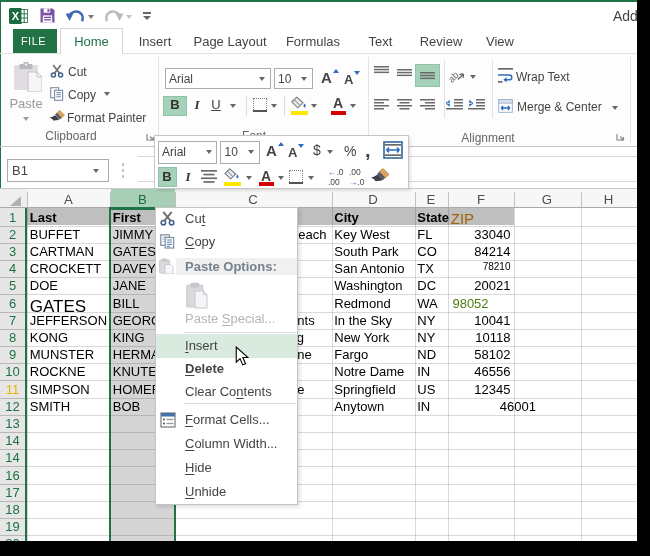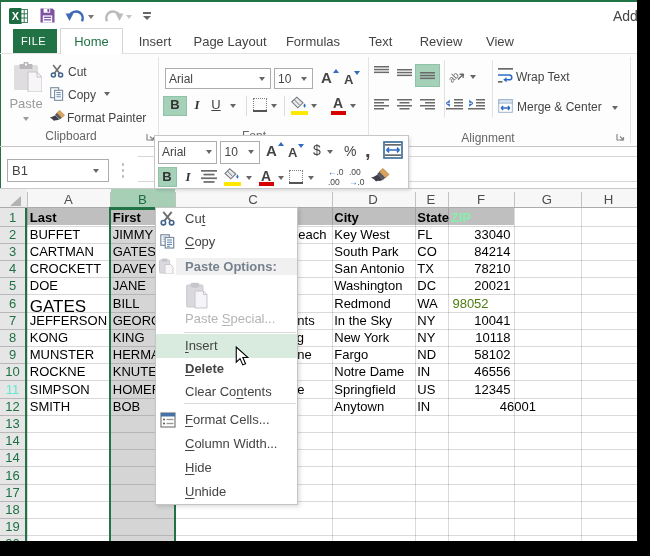--- a/index.html
+++ b/index.html
@@ -275,50 +275,50 @@
 <div class="a" style="left:0px;top:209.5px;width:25px;text-align:center;font-size:13px;color:#1e7145">1</div>
 <div class="a" style="left:0px;top:226.7px;width:25px;text-align:center;font-size:13px;color:#1e7145">2</div>
 <div class="a" style="left:0px;top:243.9px;width:25px;text-align:center;font-size:13px;color:#1e7145">3</div>
 <div class="a" style="left:0px;top:261.09999999999997px;width:25px;text-align:center;font-size:13px;color:#1e7145">4</div>
 <div class="a" style="left:0px;top:278.3px;width:25px;text-align:center;font-size:13px;color:#1e7145">5</div>
 <div class="a" style="left:0px;top:295.5px;width:25px;text-align:center;font-size:13px;color:#1e7145">6</div>
 <div class="a" style="left:0px;top:312.7px;width:25px;text-align:center;font-size:13px;color:#1e7145">7</div>
 <div class="a" style="left:0px;top:329.9px;width:25px;text-align:center;font-size:13px;color:#1e7145">8</div>
 <div class="a" style="left:0px;top:347.09999999999997px;width:25px;text-align:center;font-size:13px;color:#1e7145">9</div>
 <div class="a" style="left:0px;top:364.3px;width:25px;text-align:center;font-size:13px;color:#1e7145">10</div>
-<div class="a" style="left:0px;top:381.5px;width:25px;text-align:center;font-size:13px;color:#5eead4">11</div>
+<div class="a" style="left:0px;top:381.5px;width:25px;text-align:center;font-size:13px;color:#eab308">11</div>
 <div class="a" style="left:0px;top:398.7px;width:25px;text-align:center;font-size:13px;color:#1e7145">12</div>
 <div class="a" style="left:0px;top:415.9px;width:25px;text-align:center;font-size:13px;color:#1e7145">13</div>
 <div class="a" style="left:0px;top:433.09999999999997px;width:25px;text-align:center;font-size:13px;color:#1e7145">14</div>
 <div class="a" style="left:0px;top:450.3px;width:25px;text-align:center;font-size:13px;color:#1e7145">14</div>
 <div class="a" style="left:0px;top:467.5px;width:25px;text-align:center;font-size:13px;color:#1e7145">16</div>
 <div class="a" style="left:0px;top:484.7px;width:25px;text-align:center;font-size:13px;color:#1e7145">17</div>
 <div class="a" style="left:0px;top:501.9px;width:25px;text-align:center;font-size:13px;color:#1e7145">18</div>
 <div class="a" style="left:0px;top:519.1px;width:25px;text-align:center;font-size:13px;color:#1e7145">19</div>
 <div class="a" style="left:0px;top:536.3000000000001px;width:25px;text-align:center;font-size:13px;color:#1e7145">20</div>
 <div class="a" style="left:29.75px;top:209.5px;font-size:13px;color:#000;font-weight:bold;white-space:nowrap">Last</div>
 <div class="a" style="left:112.75px;top:209.5px;font-size:13px;color:#000;font-weight:bold;white-space:nowrap">First</div>
 <div class="a" style="left:334.25px;top:209.5px;font-size:13px;color:#000;font-weight:bold;white-space:nowrap">City</div>
 <div class="a" style="left:417.25px;top:209.5px;font-size:13px;color:#000;font-weight:bold;white-space:nowrap">State</div>
-<div class="a" style="left:450.75px;top:209.5px;font-size:13px;color:#86efac;font-weight:bold;white-space:nowrap">ZIP</div>
+<div class="a" style="left:450.75px;top:209.5px;font-size:15px;color:#a16207;font-weight:normal;white-space:nowrap">ZIP</div>
 <div class="a" style="left:29.75px;top:226.7px;font-size:13px;color:#000;white-space:nowrap">BUFFET</div>
 <div class="a" style="left:112.75px;top:226.7px;font-size:13px;color:#000;white-space:nowrap">JIMMY</div>
 <div class="a" style="left:334.25px;top:226.7px;font-size:13px;color:#000;white-space:nowrap">Key West</div>
 <div class="a" style="left:417.25px;top:226.7px;font-size:13px;color:#000;white-space:nowrap">FL</div>
 <div class="a" style="left:430.5px;top:226.7px;width:80px;text-align:right;font-size:13px;color:#000;white-space:nowrap">33040</div>
 <div class="a" style="left:29.75px;top:243.9px;font-size:13px;color:#000;white-space:nowrap">CARTMAN</div>
 <div class="a" style="left:112.75px;top:243.9px;font-size:13px;color:#000;white-space:nowrap">GATES</div>
 <div class="a" style="left:334.25px;top:243.9px;font-size:13px;color:#000;white-space:nowrap">South Park</div>
 <div class="a" style="left:417.25px;top:243.9px;font-size:13px;color:#000;white-space:nowrap">CO</div>
 <div class="a" style="left:430.5px;top:243.9px;width:80px;text-align:right;font-size:13px;color:#000;white-space:nowrap">84214</div>
 <div class="a" style="left:29.75px;top:261.09999999999997px;font-size:13px;color:#000;white-space:nowrap">CROCKETT</div>
 <div class="a" style="left:112.75px;top:261.09999999999997px;font-size:13px;color:#000;white-space:nowrap">DAVEY</div>
 <div class="a" style="left:334.25px;top:261.09999999999997px;font-size:13px;color:#000;white-space:nowrap">San Antonio</div>
 <div class="a" style="left:417.25px;top:261.09999999999997px;font-size:13px;color:#000;white-space:nowrap">TX</div>
-<div class="a" style="left:430.5px;top:261.09999999999997px;width:80px;text-align:right;font-size:13px;color:#000;white-space:nowrap">78210</div>
+<div class="a" style="left:430.5px;top:261.09999999999997px;width:80px;text-align:right;font-size:10px;color:#000;white-space:nowrap">78210</div>
 <div class="a" style="left:29.75px;top:278.3px;font-size:13px;color:#000;white-space:nowrap">DOE</div>
 <div class="a" style="left:112.75px;top:278.3px;font-size:13px;color:#000;white-space:nowrap">JANE</div>
 <div class="a" style="left:334.25px;top:278.3px;font-size:13px;color:#000;white-space:nowrap">Washington</div>
 <div class="a" style="left:417.25px;top:278.3px;font-size:13px;color:#000;white-space:nowrap">DC</div>
 <div class="a" style="left:430.5px;top:278.3px;width:80px;text-align:right;font-size:13px;color:#000;white-space:nowrap">20021</div>
 <div class="a" style="left:29.75px;top:295.5px;font-size:17px;color:#000;white-space:nowrap">GATES</div>
 <div class="a" style="left:112.75px;top:295.5px;font-size:13px;color:#000;white-space:nowrap">BILL</div>
 <div class="a" style="left:334.25px;top:295.5px;font-size:13px;color:#000;white-space:nowrap">Redmond</div>
 <div class="a" style="left:417.25px;top:295.5px;font-size:13px;color:#000;white-space:nowrap">WA</div>
 <div class="a" style="left:430.5px;top:295.5px;width:80px;text-align:center;font-size:13px;color:#4d7c0f;white-space:nowrap">98052</div>

